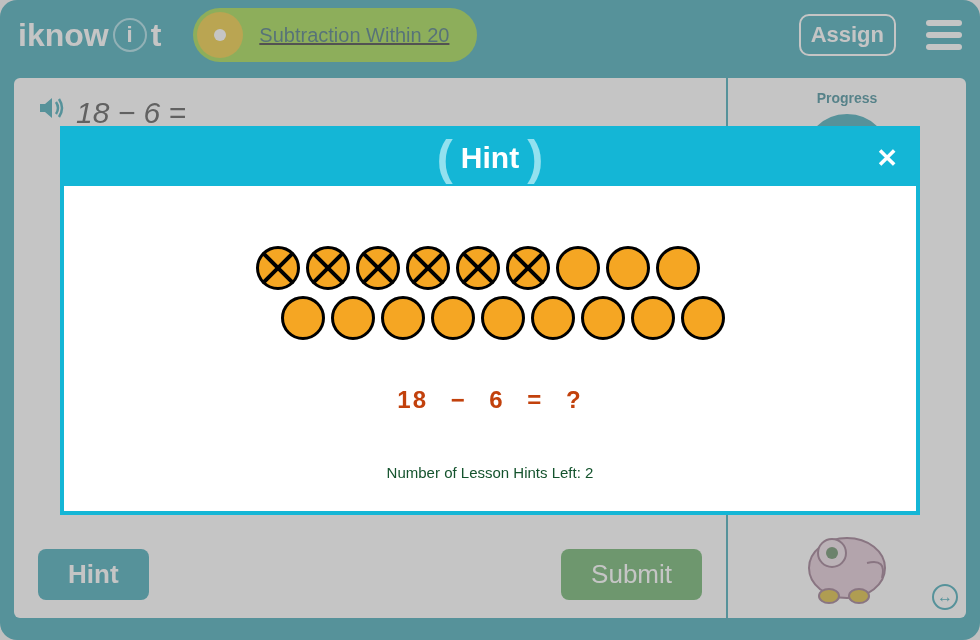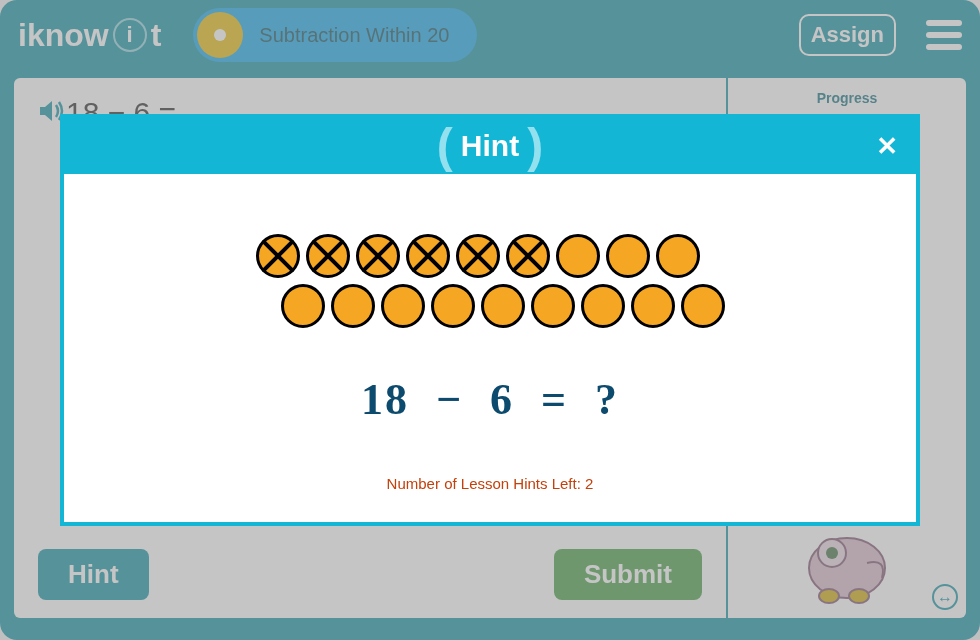--- a/index.html
+++ b/index.html
@@ -40,28 +40,29 @@
   width: 34px;
   height: 34px;
   border: 2px solid #8fd3dd;
   border-radius: 50%;
   color: #fff;
   font-size: 22px;
   font-weight: bold;
   margin: 0 2px;
 }
 .lesson-pill {
-  background: #0ea5e9;
+  background: #84cc16;
   border-radius: 30px;
   height: 54px;
   display: flex;
   align-items: center;
   padding: 4px 28px 4px 4px;
   gap: 16px;
   margin-left: 20px;
+  text-decoration: underline;
 }
 .level-circle {
   width: 46px; height: 46px;
   background: #e6b800;
   border-radius: 50%;
   display: flex;
   align-items: center;
   justify-content: center;
 }
 .level-dot {
@@ -101,21 +102,21 @@
   background: #fff;
   border-radius: 6px;
   display: flex;
 }
 .main-area {
   flex: 1;
   padding: 18px 24px;
   position: relative;
 }
 .question-row {
-  display: flex; align-items: center; 
+  display: flex; align-items: flex-start; gap: 10px; font-style: italic;
 }
 .sound-icon {
   color: #0a8ea0;
 }
 .question-text {
   font-size: 30px;
   color: #222;
 }
 .answer-box {
   width: 96px; height: 64px;
@@ -137,21 +138,21 @@
   font-weight: bold;
   padding: 10px 30px;
   border-radius: 8px;
   cursor: pointer;
 }
 .submit-btn {
   background: #3e9a3e;
   color: #fff;
   border: none;
   font-size: 26px;
-  font-weight: bold;
+  font-weight: normal;
   padding: 10px 30px;
   border-radius: 8px;
   cursor: pointer;
 }
 .side-panel {
   width: 240px;
   border-left: 2px solid #0a8ea0;
   padding: 12px;
   text-align: center;
   position: relative;
@@ -251,31 +252,30 @@
 }
 .circ .x1, .circ .x2 {
   position: absolute;
   width: 44px; height: 4px;
   background: #000;
   border-radius: 2px;
 }
 .circ .x1 { transform: rotate(45deg); }
 .circ .x2 { transform: rotate(-45deg); }
 .hint-equation {
-  font-size: 44px;
-  font-weight: bold;
-  color: #0c4a6e;
+  font-size: 24px;
+  font-weight: bold;
+  color: #c2410c;
   margin-top: 40px;
   letter-spacing: 2px;
   word-spacing: 14px;
-  font-family: Liberation Serif, serif;
 }
 .hints-left {
   font-size: 15px;
-  color: #c2410c;
+  color: #14532d;
   margin-top: 50px;
 }
 </style>
 </head>
 <body>
 
 <div class="app">
 
   <div class="topbar">
     <div class="logo">

